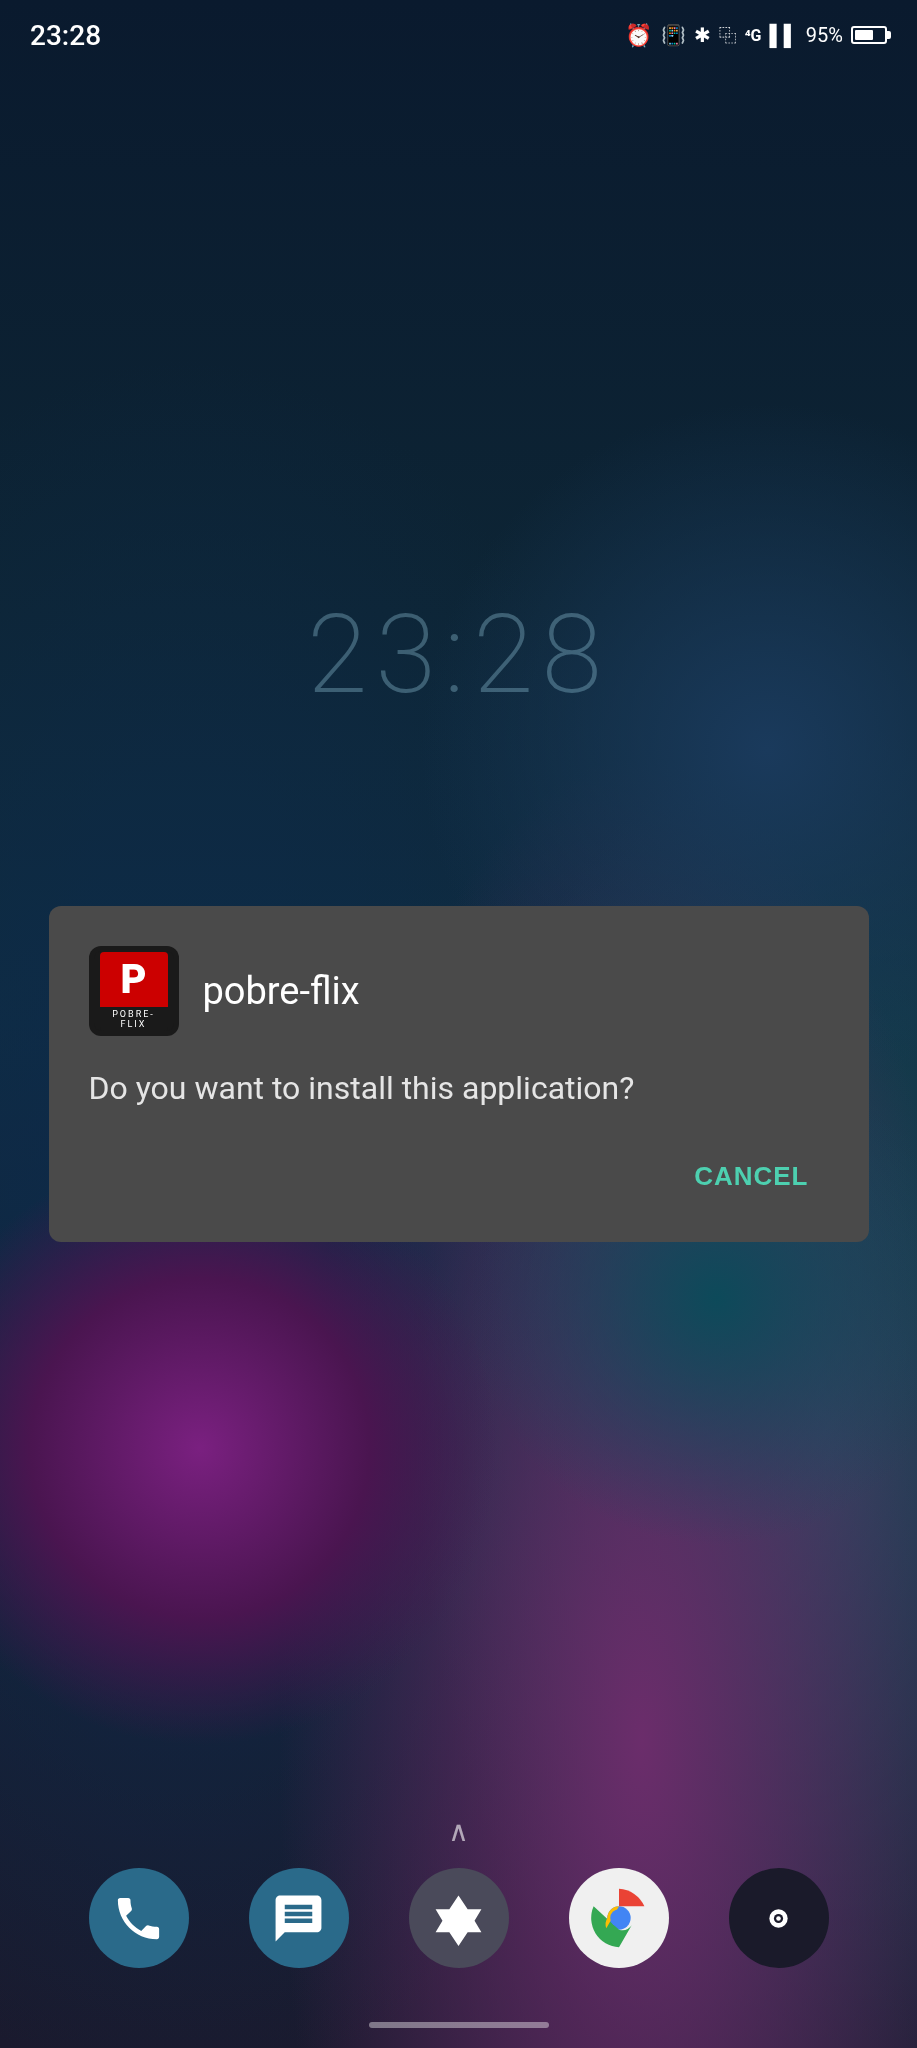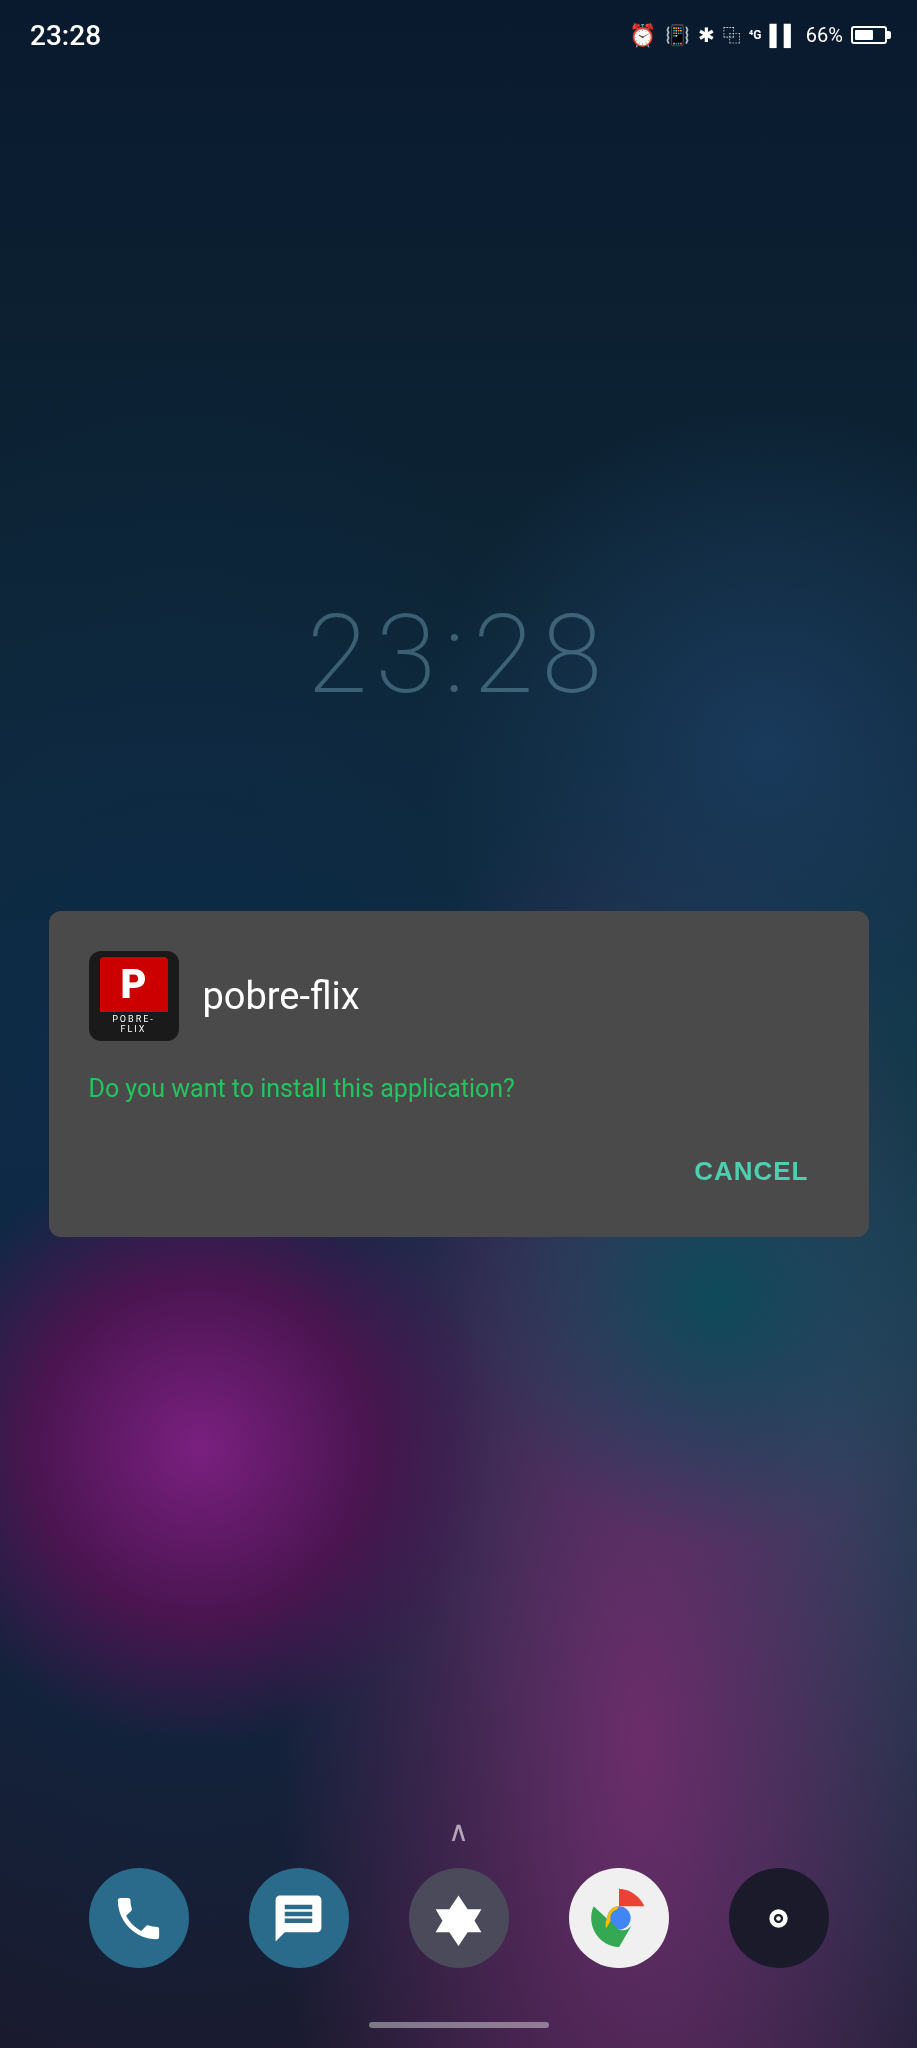--- a/index.html
+++ b/index.html
@@ -205,22 +205,22 @@
       border-radius: 0 0 4px 4px;
     }
 
     .app-name {
       color: white;
       font-size: 38px;
       font-weight: 400;
     }
 
     .dialog-message {
-      color: #22c55e;
-      font-size: 25px;
+      color: #e5e5e5;
+      font-size: 32px;
       margin-bottom: 40px;
       line-height: 1.4;
     }
 
     .dialog-buttons {
       display: flex;
       justify-content: flex-end;
       gap: 52px;
     }
 
@@ -328,25 +328,25 @@
   <div class="status-icons">
 
     <span style="font-size:22px;">⏰</span>
 
     <span style="font-size:20px;">📳</span>
 
     <span style="font-size:20px; color:white;">✱</span>
 
     <span style="font-size:18px;">⿻</span>
 
-    <span style="font-size:12px; font-weight:bold;">⁴G</span>
+    <span style="font-size:16px; font-weight:bold;">⁴G</span>
 
     <span style="font-size:20px;">▌▌</span>
 
-    <span style="font-size:20px; color:white;">66%</span>
+    <span style="font-size:20px; color:white;">95%</span>
     <div class="battery-icon">
       <div class="battery-fill"></div>
     </div>
   </div>
 </div>
 
 <div class="wallpaper-clock">23:28</div>
 
 <div class="dialog-overlay">
   <div class="dialog">

